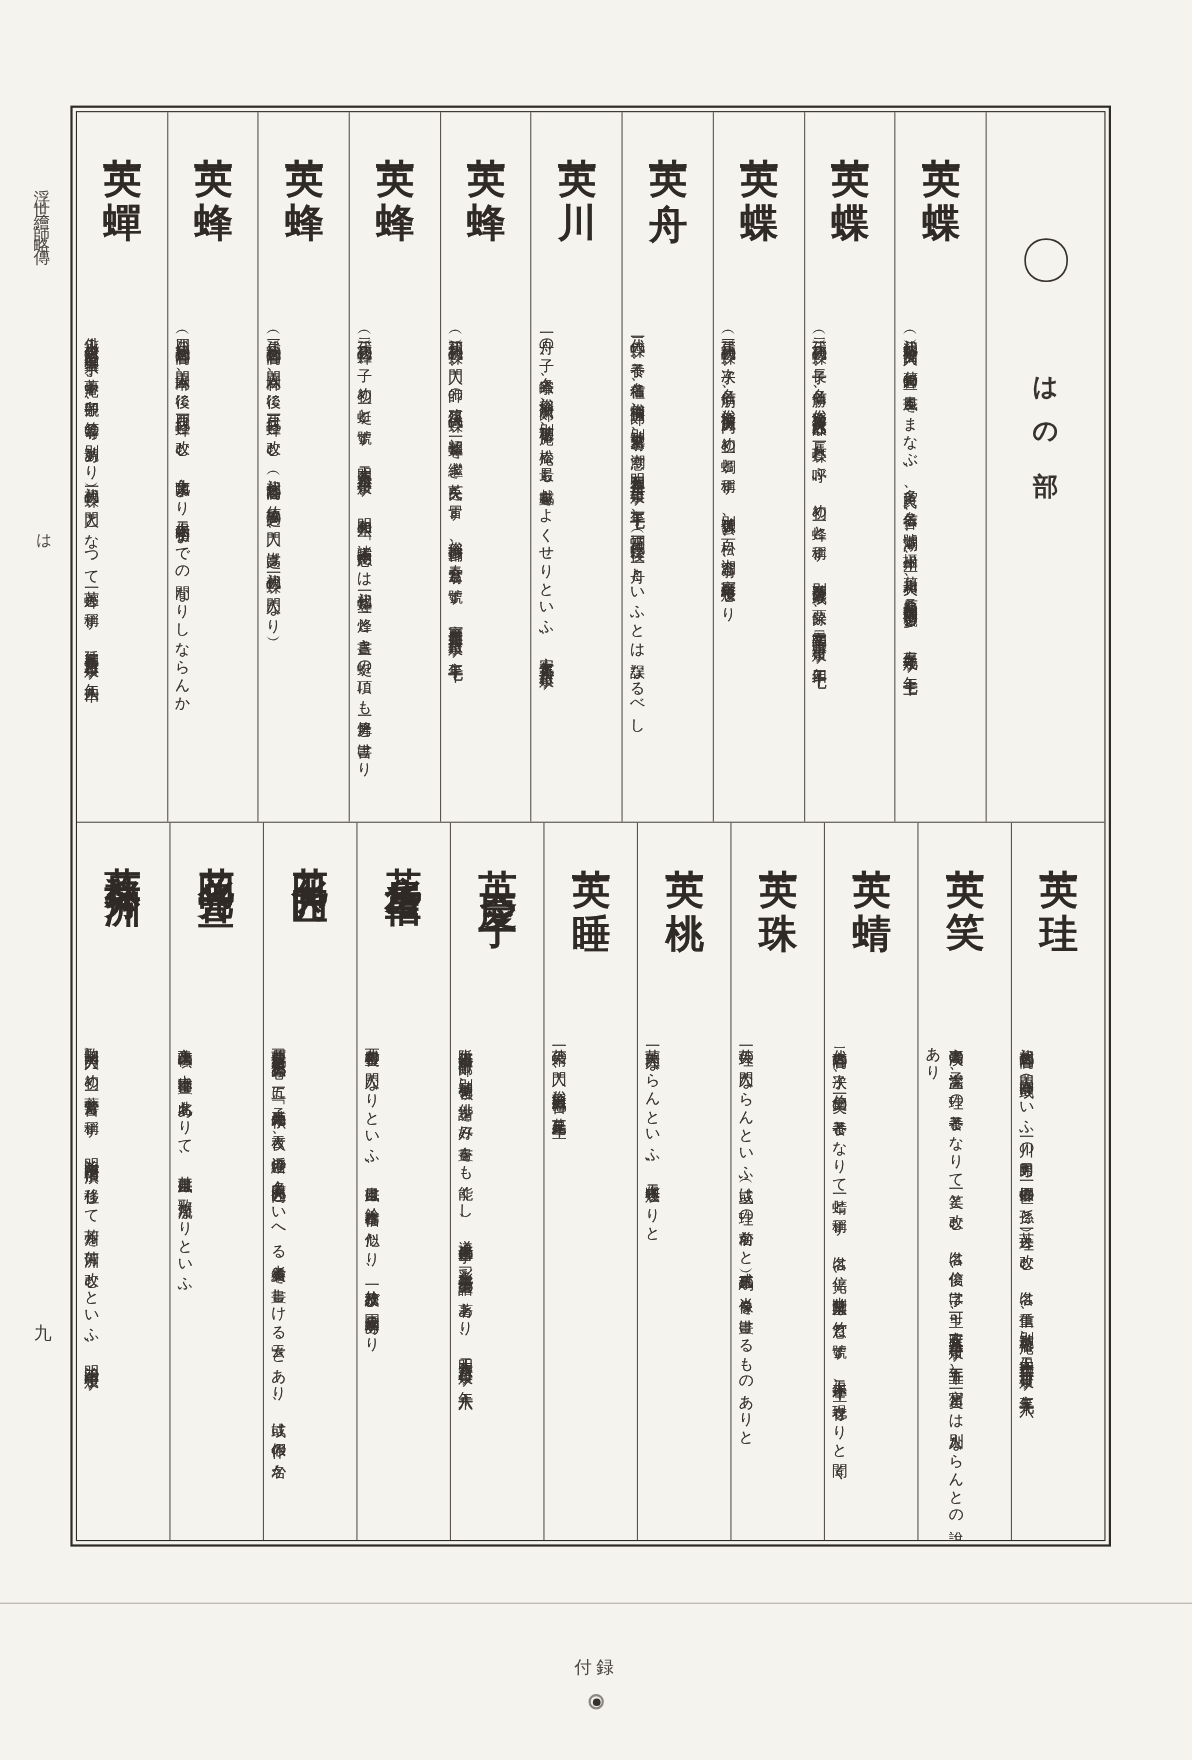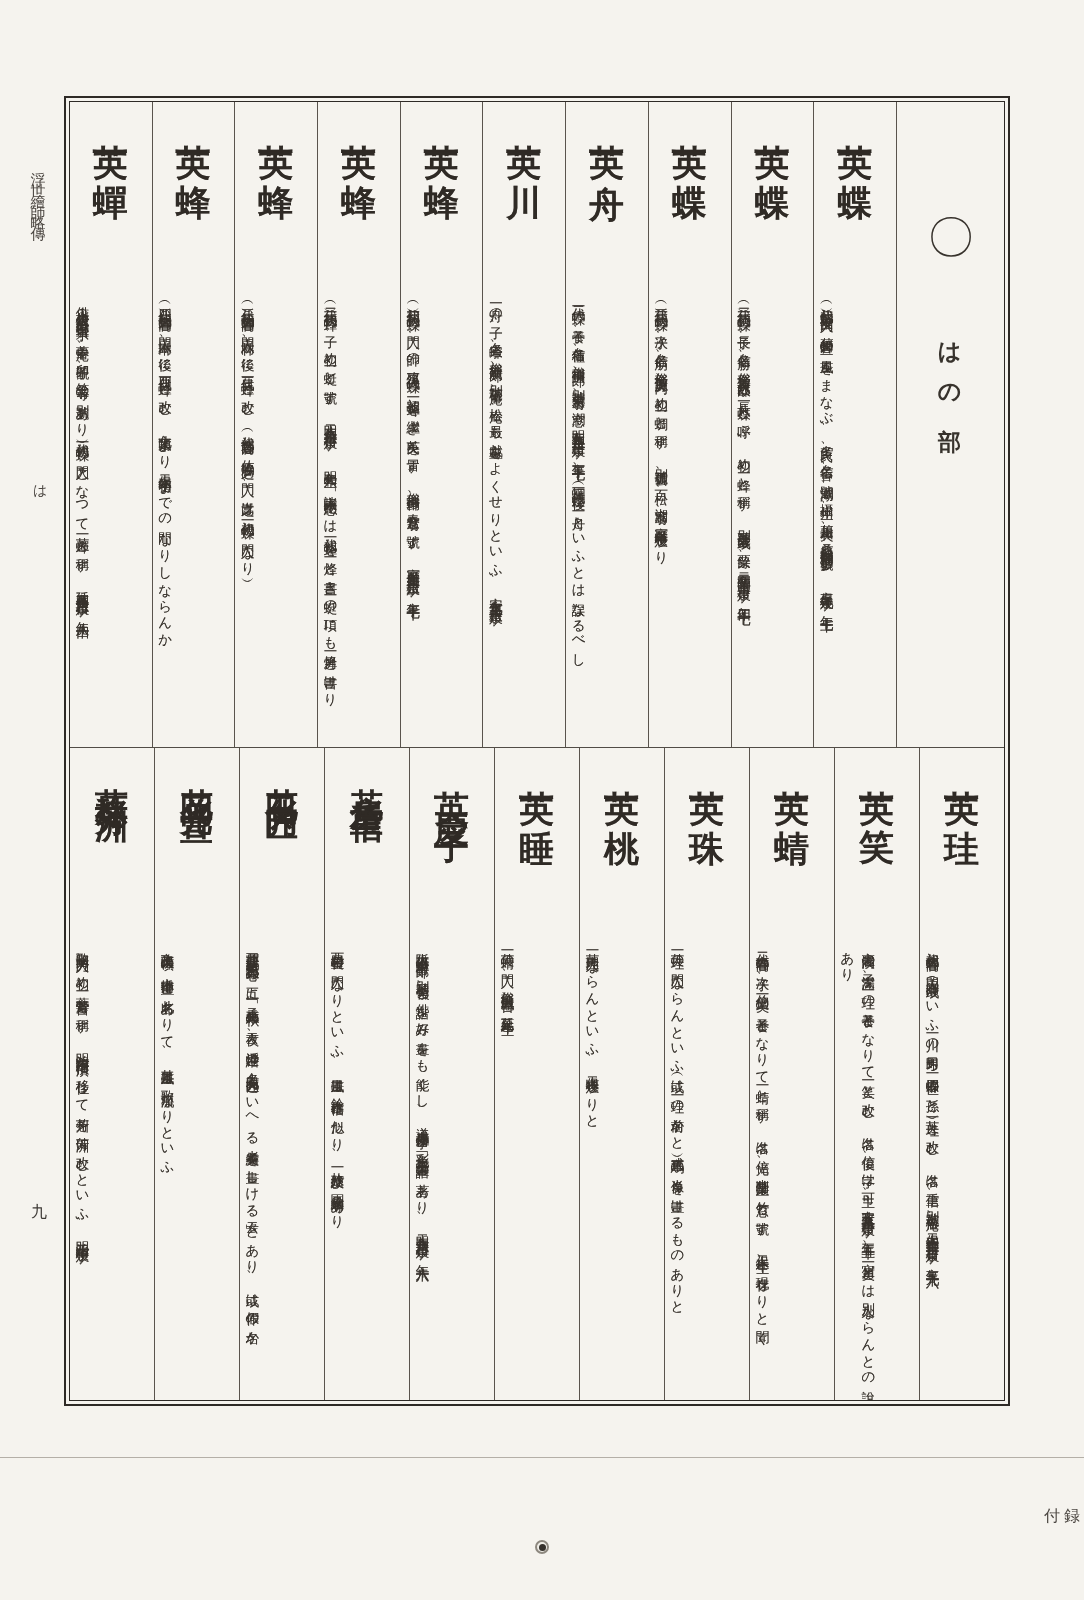--- a/index.html
+++ b/index.html
@@ -60,21 +60,21 @@
   .bio{
     writing-mode:vertical-rl;text-orientation:upright;
     height:calc(100% - 192px);box-sizing:border-box;
     padding:2px 3px 10px 2px;
     font-size:13.5px;line-height:1.55;letter-spacing:1.5px;
     color:#37322c;text-shadow:0 0 .4px rgba(55,50,44,.5);
   }
   
   .foot-rule{position:absolute;left:0;top:1457px;width:1084px;border-top:1px solid #b4afa7;}
   .foot-label{
-    position:absolute;top:1506px;left:0;width:100%;text-align:right;
+    position:absolute;top:1506px;left:0;width:100%;text-align:center;
     font-size:16px;letter-spacing:4px;color:#4c4742;
   }
   .foot-dot{
     position:absolute;top:1540px;left:50%;transform:translateX(-50%);
     width:14px;height:14px;border:2px solid #8d887f;border-radius:50%;
     box-sizing:border-box;display:flex;align-items:center;justify-content:center;
     background:#efede7;
   }
   .foot-dot::after{
     content:"";width:7px;height:7px;border-radius:50%;background:#35312c;

